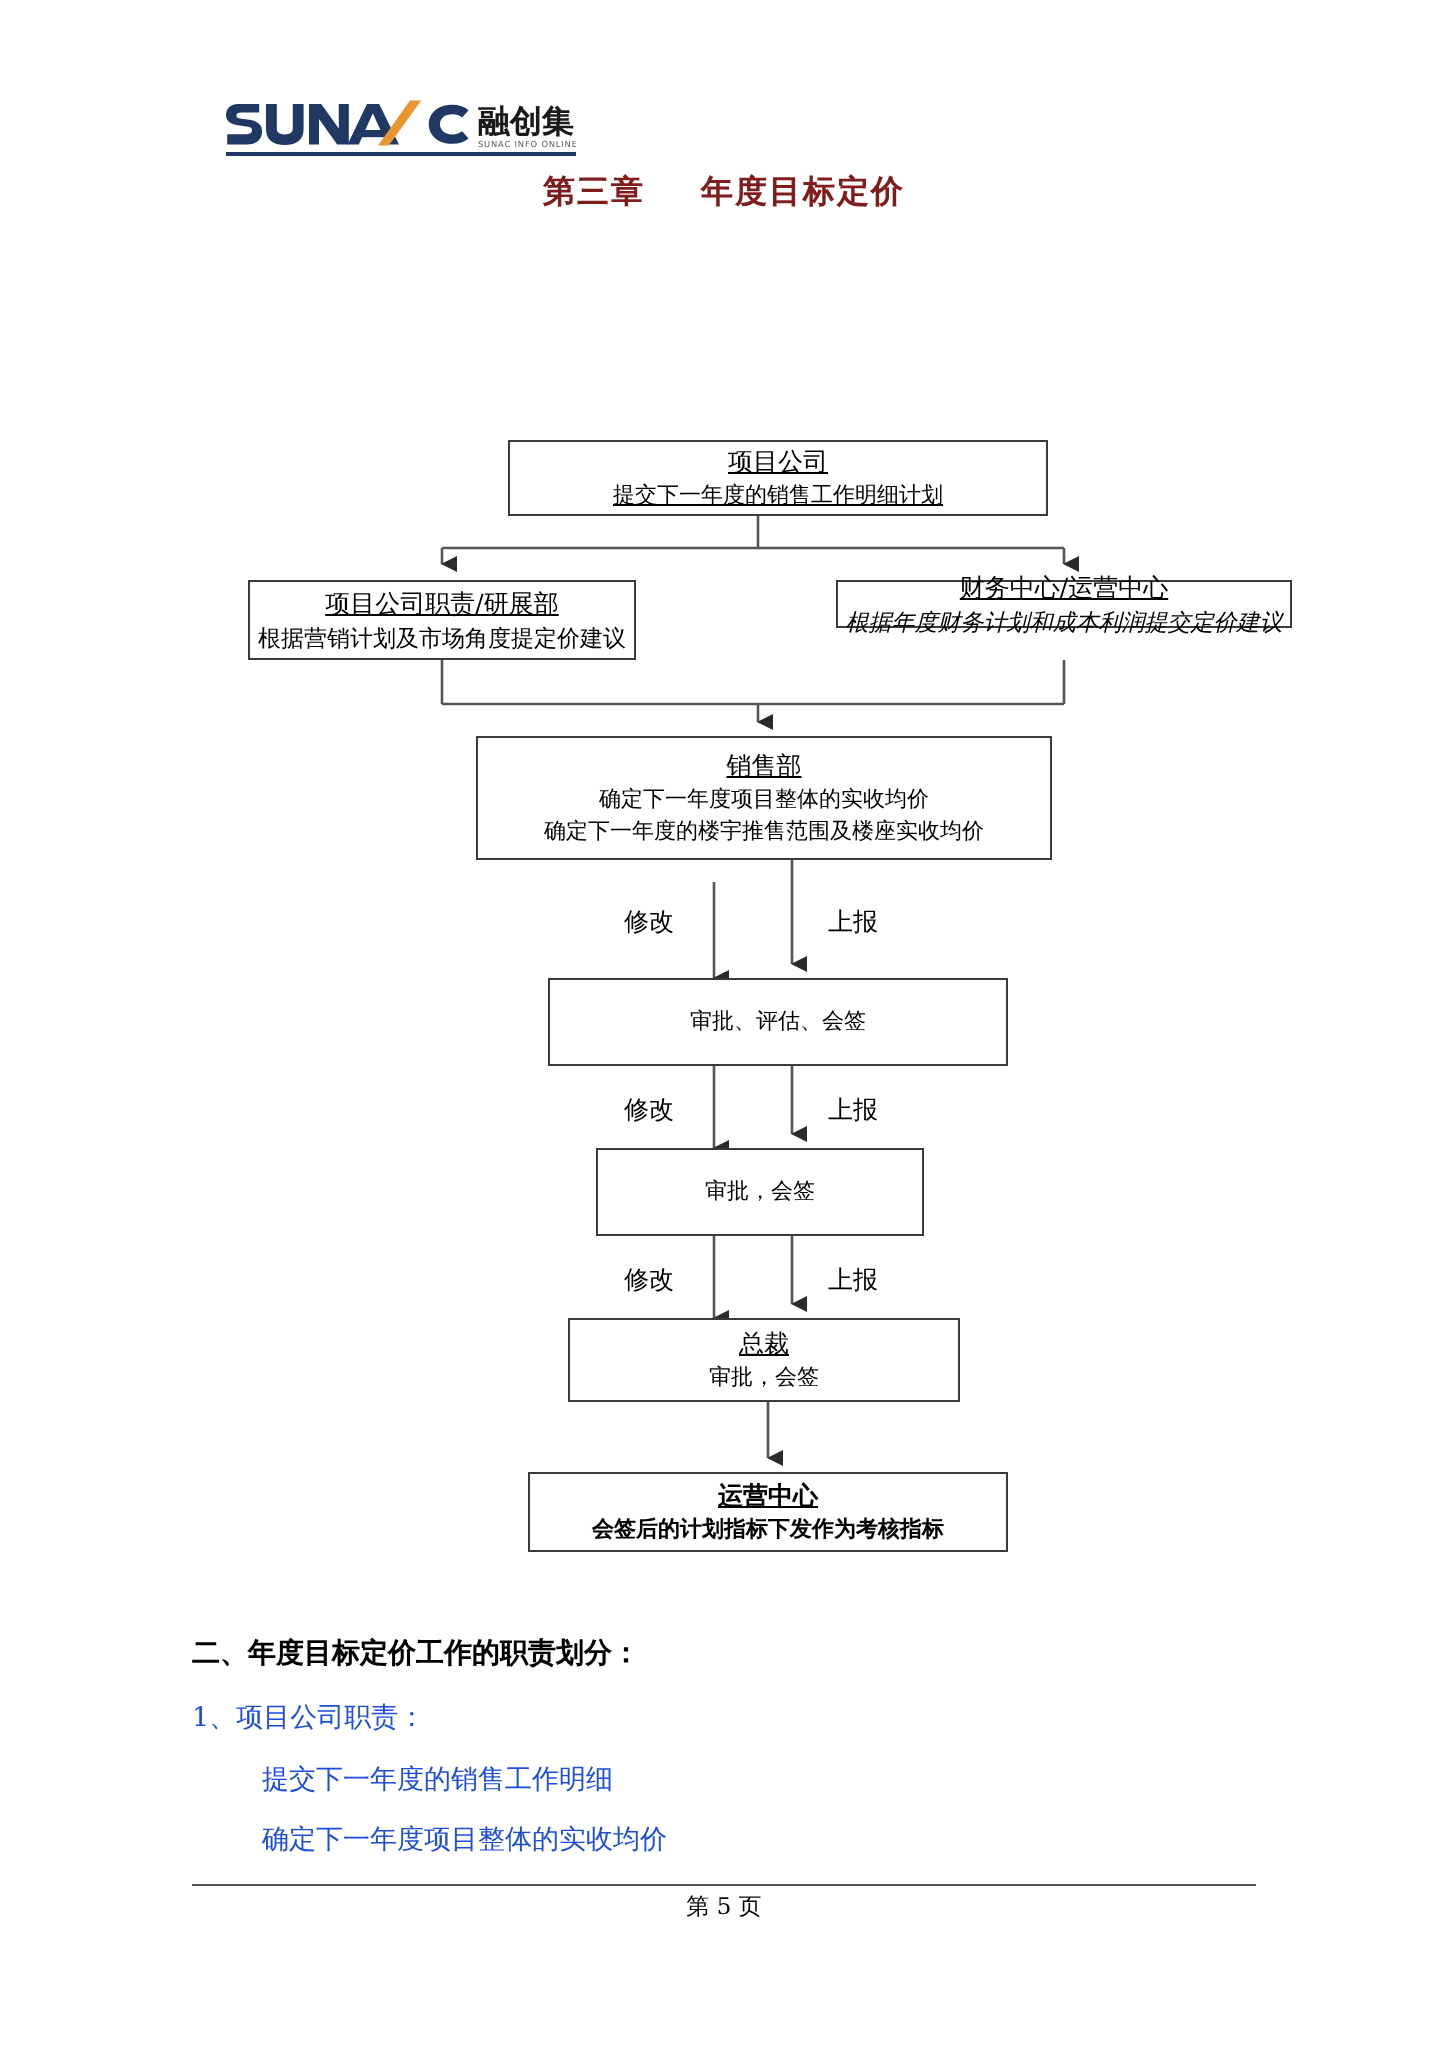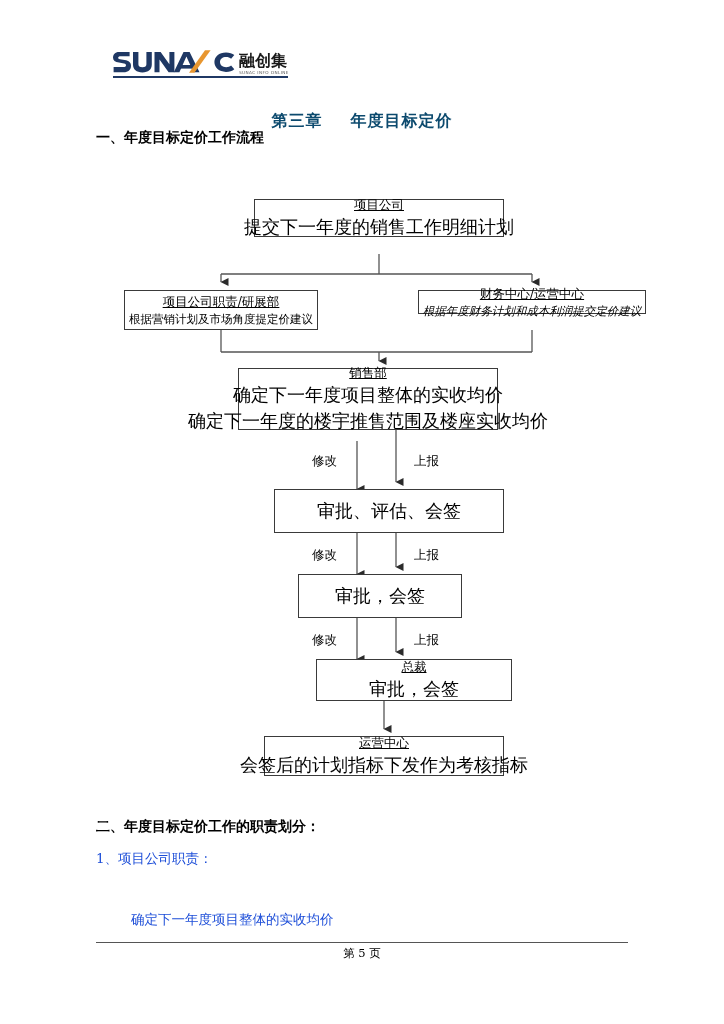--- a/index.html
+++ b/index.html
@@ -34,26 +34,26 @@
     top: 76px;
     width: 175px;
     height: 2px;
     background: #1f3864;
   }
 
   
   .chapter-title {
     position: absolute;
     left: 0;
-    top: 111px;
+    top: 86px;
     width: 724px;
     text-align: center;
     font-size: 16px;
     font-weight: bold;
-    color: #0c4a6e;
+    color: #7f1d1d;
     letter-spacing: 1px;
     font-family: "DejaVu Sans", "Liberation Sans", sans-serif;
   }
   .chapter-title .gap { display: inline-block; width: 28px; }
 
   .section-heading {
     position: absolute;
     font-size: 14px;
     font-weight: bold;
     color: #000;
@@ -86,21 +86,21 @@
     justify-content: center;
     font-family: "DejaVu Serif", "Liberation Serif", serif;
     color: #000;
     line-height: 1.45;
   }
   .fbox .ttl {
     font-size: 12.5px;
     text-decoration: underline;
   }
   .fbox .ln {
-    font-size: 18px;
+    font-size: 11px;
     white-space: nowrap;
   }
 
   .lbl {
     position: absolute;
     font-family: "DejaVu Serif", "Liberation Serif", serif;
     font-size: 12.5px;
     color: #000;
     white-space: nowrap;
   }
@@ -155,21 +155,20 @@
         <text x="126" y="29.5" font-family="DejaVu Sans, Liberation Sans, sans-serif" font-size="4.2" letter-spacing="0.4" fill="#5a5a5a">SUNAC INFO ONLINE IPO.</text>
       </g>
     </svg>
   </div>
   <div class="header-rule"></div>
 
   <div class="chapter-title">
     <span>第三章</span><span class="gap"></span><span>年度目标定价</span>
   </div>
 
-  <div class="section-heading" id="sec1">一、年度目标定价工作流程</div>
 
   <div class="flow">
 
     <svg width="724" height="1024" style="position:absolute;left:0;top:0;">
       <defs>
         <marker id="ar-down" markerWidth="9" markerHeight="9" refX="4.5" refY="8" orient="auto" markerUnits="userSpaceOnUse">
           <path d="M0.5,0.5 L8.5,0.5 L4.5,8.5 Z" fill="#2b2b2b"></path>
         </marker>
         <marker id="ar-up" markerWidth="9" markerHeight="9" refX="4.5" refY="8" orient="auto" markerUnits="userSpaceOnUse">
           <path d="M0.5,0.5 L8.5,0.5 L4.5,8.5 Z" fill="#2b2b2b"></path>
@@ -200,68 +199,69 @@
         <path d="M357,574 L357,526" marker-end="url(#ar-up)" transform="rotate(180 357 550)"></path>
 
         <path d="M396,618 L396,652" marker-end="url(#ar-down)"></path>
 
         <path d="M357,659 L357,611" marker-end="url(#ar-up)" transform="rotate(180 357 635)"></path>
 
         <path d="M384,701 L384,729" marker-end="url(#ar-down)"></path>
       </g>
     </svg>
 
-    <div class="fbox" style="left:254px; top:199px; width:250px; height:38px;">
+    <div class="fbox" style="left:254px; top:220px; width:270px; height:38px;text-decoration:underline;">
       <div class="ttl">项目公司</div>
       <div class="ln">提交下一年度的销售工作明细计划</div>
     </div>
 
     <div class="fbox" style="left:124px; top:290px; width:194px; height:40px;">
       <div class="ttl">项目公司职责/研展部</div>
       <div class="ln" style="font-size:11.5px;">根据营销计划及市场角度提定价建议</div>
     </div>
 
     <div class="fbox" style="left:418px; top:290px; width:228px; height:24px;">
       <div class="ttl">财务中心/运营中心</div>
       <div class="ln" style="font-size:11.5px;font-style:italic;">根据年度财务计划和成本利润提交定价建议</div>
     </div>
 
-    <div class="fbox" style="left:238px; top:368px; width:260px; height:62px;">
+    <div class="fbox" style="left:238px; top:368px; width:288px; height:62px;">
       <div class="ttl">销售部</div>
       <div class="ln">确定下一年度项目整体的实收均价</div>
       <div class="ln">确定下一年度的楼宇推售范围及楼座实收均价</div>
     </div>
 
     <div class="fbox" style="left:274px; top:489px; width:230px; height:44px;">
       <div class="ln">审批、评估、会签</div>
     </div>
 
     <div class="fbox" style="left:298px; top:574px; width:164px; height:44px;">
       <div class="ln">审批，会签</div>
     </div>
 
-    <div class="fbox" style="left:284px; top:659px; width:196px; height:42px;margin-left:32px;">
+    <div class="fbox" style="left:284px; top:659px; width:196px; height:42px;">
       <div class="ttl">总裁</div>
       <div class="ln">审批，会签</div>
     </div>
 
-    <div class="fbox" style="left:264px; top:736px; width:240px; height:40px;">
+    <div class="fbox" style="left:264px; top:736px; width:240px; height:40px;font-weight:bold;">
       <div class="ttl">运营中心</div>
       <div class="ln">会签后的计划指标下发作为考核指标</div>
     </div>
 
     <div class="lbl" style="left:312px; top:453px;">修改</div>
     <div class="lbl" style="left:414px; top:453px;">上报</div>
     <div class="lbl" style="left:312px; top:547px;">修改</div>
     <div class="lbl" style="left:414px; top:547px;">上报</div>
     <div class="lbl" style="left:312px; top:632px;">修改</div>
     <div class="lbl" style="left:414px; top:632px;">上报</div>
 
   </div>
 
   <div class="section-heading" id="sec2">二、年度目标定价工作的职责划分：</div>
   <div class="body-line" id="b1">1、项目公司职责：</div>
+  <div class="body-line" id="b2">提交下一年度的销售工作明细</div>
   <div class="body-line" id="b3">确定下一年度项目整体的实收均价</div>
 
   <div class="footer-rule"></div>
   <div class="footer-text">第 5 页</div>
 
 </div>
 
 </body></html>

